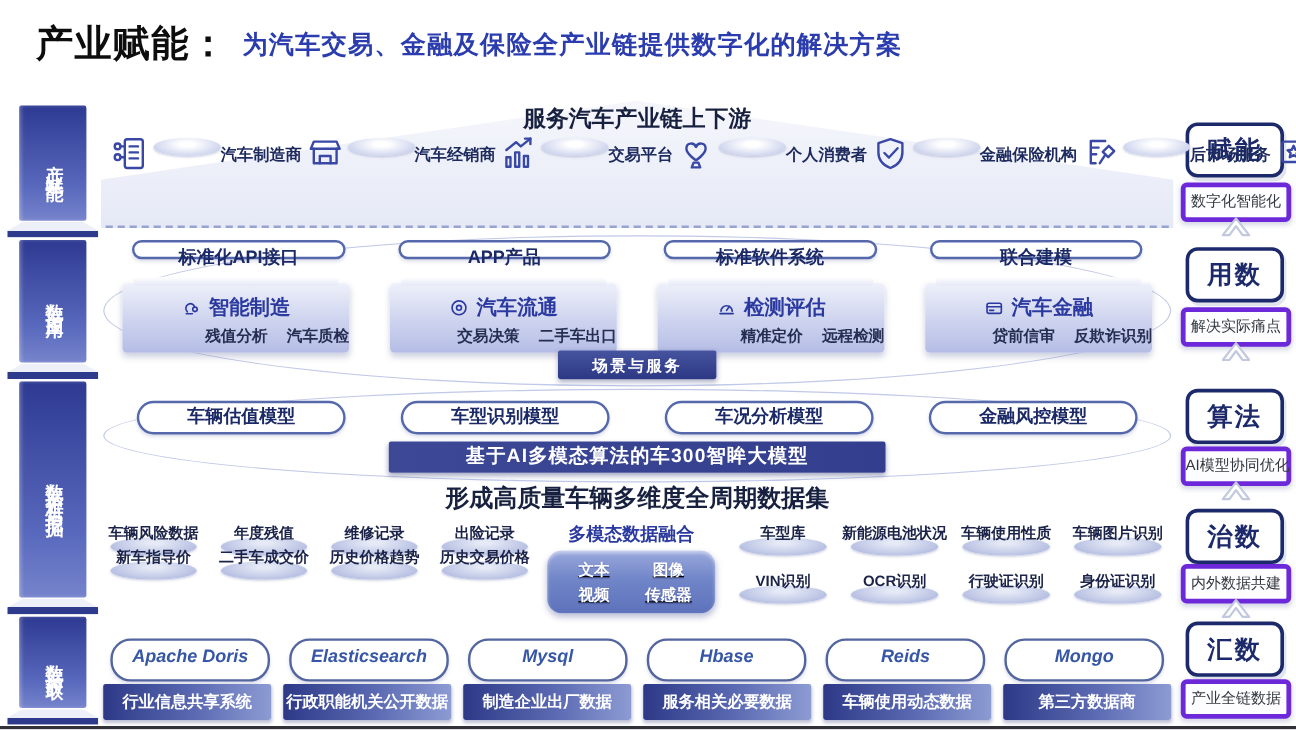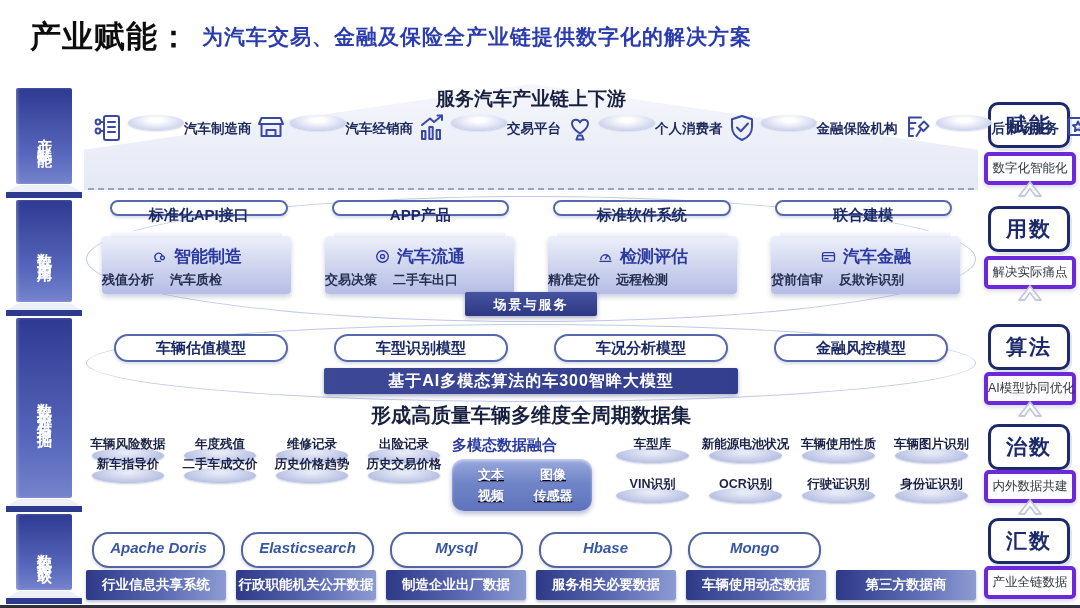--- a/index.html
+++ b/index.html
@@ -55,39 +55,39 @@
 
   .cards{position:absolute;left:18px;top:152px;width:858px;display:grid;grid-template-columns:repeat(4,1fr);
          column-gap:34px;z-index:2;}
   .card{position:relative;height:58px;border-radius:4px;
         background:linear-gradient(180deg,#eef0fa 0%,#cdd3ee 55%,#b5bde6 100%);
         box-shadow:0 3px 5px rgba(90,100,150,.3);}
   .card::before{content:"";position:absolute;top:-5px;left:5%;width:90%;height:7px;border-radius:3px;
         background:linear-gradient(180deg,#ffffff,#e4e8f7);}
   .card .ct{display:flex;align-items:center;justify-content:center;gap:6px;margin-top:9px;
         font-size:17px;font-weight:800;color:#2b3aa0;}
-  .card .tags{display:flex;justify-content:flex-start;gap:16px;margin-top:3px;font-size:13px;font-weight:600;color:#262e52;white-space:nowrap;}
+  .card .tags{display:flex;justify-content:flex-end;gap:16px;margin-top:3px;font-size:13px;font-weight:600;color:#262e52;white-space:nowrap;}
 
   .banner{position:absolute;left:50%;transform:translateX(-50%);text-align:center;color:#fff;font-weight:700;
           background:linear-gradient(180deg,#46539f,#2c3884);z-index:3;border-radius:2px;
           box-shadow:0 2px 4px rgba(40,50,110,.4);}
   .scene-banner{top:208px;width:132px;height:24px;line-height:26px;font-size:13px;letter-spacing:2px;}
   .ai-banner{top:284px;width:414px;height:26px;line-height:26px;font-size:16px;letter-spacing:1px;
              background:linear-gradient(90deg,#3d4996,#333f8e);}
 
   .ds-hd{position:absolute;left:0;top:318px;width:100%;text-align:center;font-size:20px;font-weight:800;color:#18203f;z-index:2;}
 
   .bubbles{position:absolute;display:grid;grid-template-columns:repeat(4,1fr);column-gap:4px;z-index:2;}
   .bubble{display:flex;flex-direction:column;align-items:center;}
   .bubble .bt{position:relative;z-index:2;font-size:12.5px;font-weight:700;color:#1b2348;white-space:nowrap;}
   .bubble .disc{width:82%;height:15px;border-radius:50%;margin-top:-5px;
       background:radial-gradient(ellipse at 50% 30%,#e6eaf6 10%,#b6bfe2 75%,#a5afd8 100%);
       box-shadow:0 1px 2px rgba(120,130,180,.4);}
 
-  .fusion{position:absolute;left:368px;top:352px;width:148px;z-index:2;display:flex;flex-direction:column;align-items:flex-start;}
+  .fusion{position:absolute;left:368px;top:352px;width:148px;z-index:2;display:flex;flex-direction:column;align-items:center;}
   .fusion .ft{font-size:15px;font-weight:800;color:#2b3aa0;white-space:nowrap;}
   .fusion .fbox{margin-top:4px;width:140px;height:52px;border-radius:12px;
       background:linear-gradient(180deg,#9aa8dd 0%,#7186c8 45%,#5d72bb 100%);
       box-shadow:inset 0 2px 3px rgba(255,255,255,.5),0 3px 5px rgba(80,90,150,.4);
       display:grid;grid-template-columns:1fr 1fr;align-content:center;row-gap:3px;padding:2px 8px;box-sizing:border-box;text-decoration:underline;}
   .fusion .fi{text-align:center;font-size:13px;font-weight:700;color:#fff;text-shadow:0 1px 1px rgba(40,50,110,.5);}
 
   .dbrow{left:8px;top:448px;width:878px;grid-template-columns:repeat(6,1fr);column-gap:16px;}
   .dbrow .pill{height:36px;line-height:28px;border-radius:17px;font-size:15px;font-weight:600;color:#3757a6;border-color:#53659f;font-style:italic;}
 
@@ -403,20 +403,21 @@
           <span class="bt">身份证识别</span>
           <div class="disc"></div>
         </div>
     </div>
 
     <div class="pillrow dbrow">
       <div class="pill">Apache Doris</div>
       <div class="pill">Elasticsearch</div>
       <div class="pill">Mysql</div>
       <div class="pill">Hbase</div>
+      <div class="pill">Reids</div>
       <div class="pill">Mongo</div>
     </div>
     <div class="sources">
       <div class="src">行业信息共享系统</div>
       <div class="src">行政职能机关公开数据</div>
       <div class="src">制造企业出厂数据</div>
       <div class="src">服务相关必要数据</div>
       <div class="src">车辆使用动态数据</div>
       <div class="src">第三方数据商</div>
     </div>

